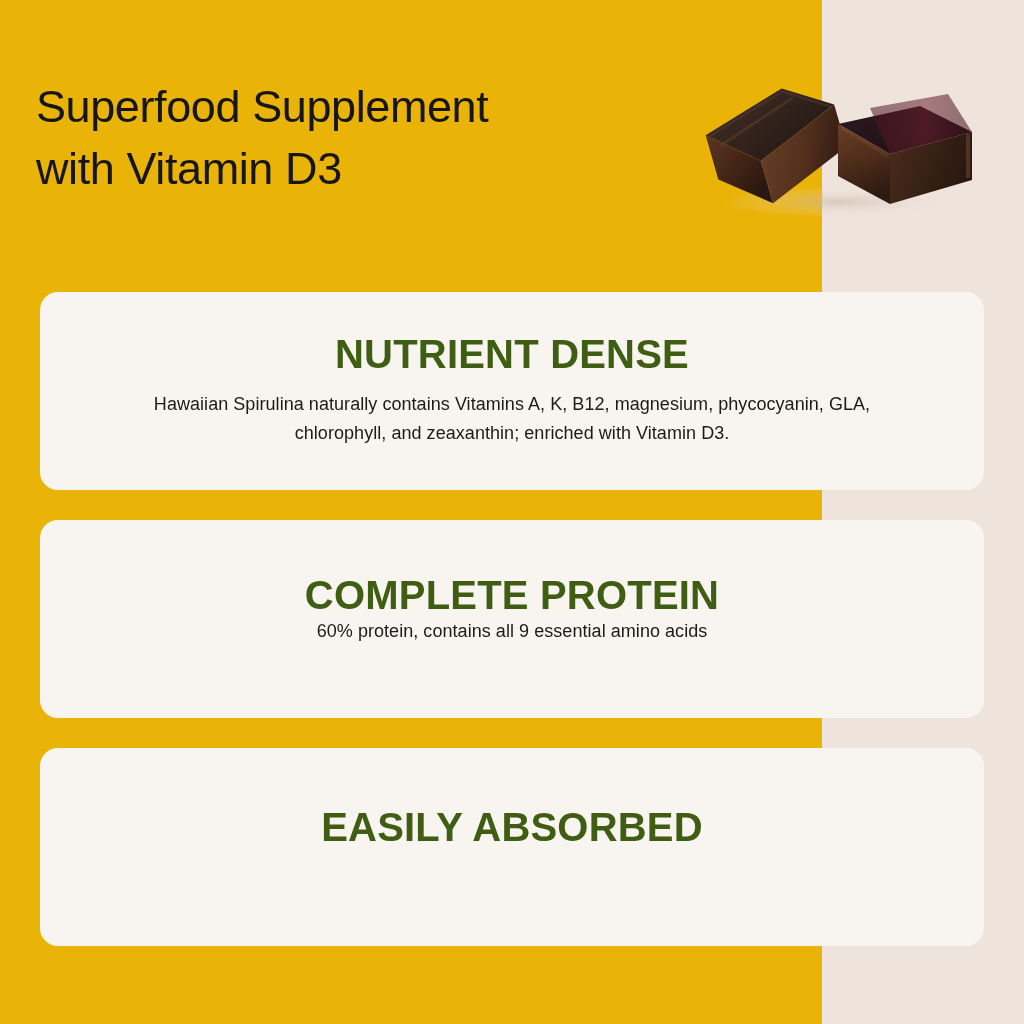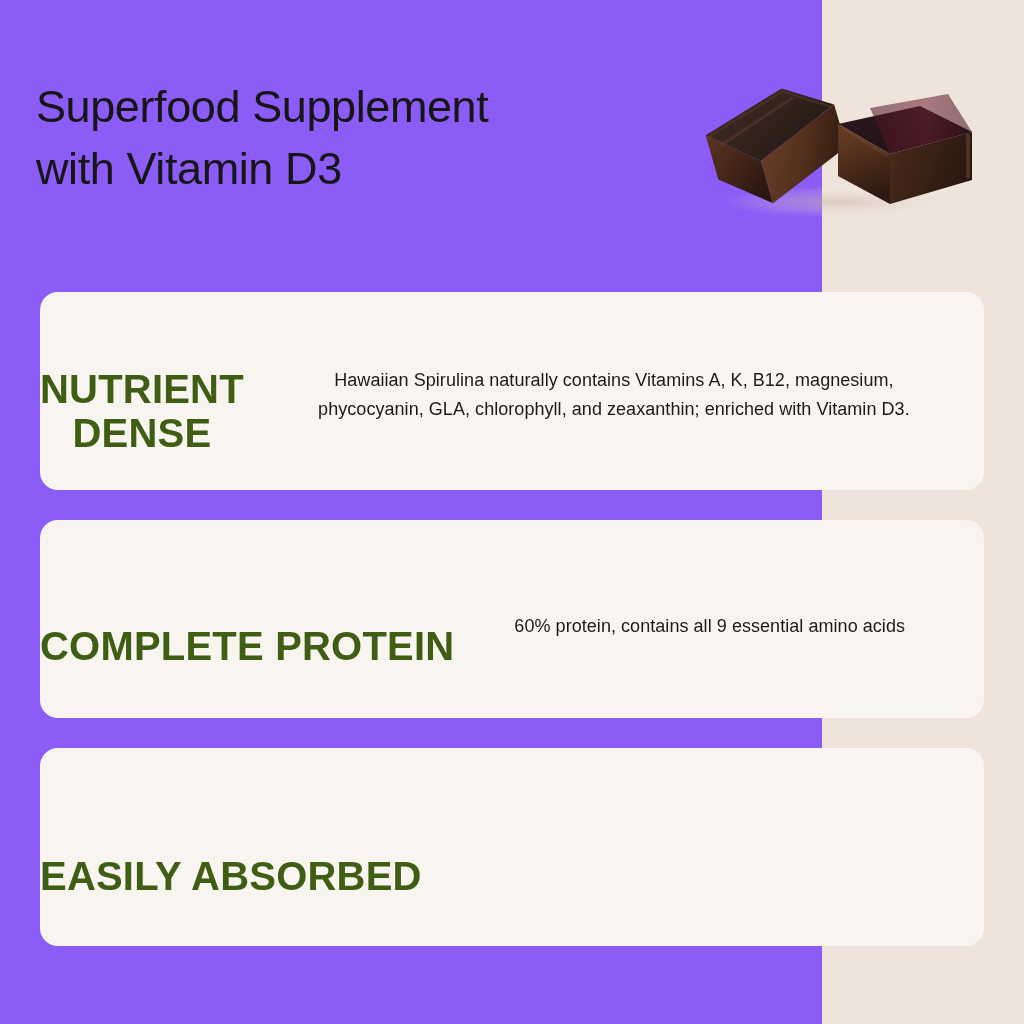--- a/index.html
+++ b/index.html
@@ -13,21 +13,21 @@
     overflow: hidden;
     background: #efe4dc;
     font-family: "Liberation Sans", "DejaVu Sans", sans-serif;
     -webkit-font-smoothing: antialiased;
   }
 
   .page {
     position: relative;
     width: 822px;
     height: 1024px;
-    background: #8b5cf6;
+    background: #eab308;
     box-sizing: border-box;
   }
 
   
   .header {
     position: absolute;
     left: 0;
     top: 0;
     width: 1024px;
     height: 266px;
@@ -71,21 +71,21 @@
 
   .feature-card {
     position: relative;
     width: 944px;
     height: 198px;
     background: #f8f4f0;
     border-radius: 18px;
     box-sizing: border-box;
     margin-bottom: 30px;
     display: flex;
-    flex-direction: row;
+    flex-direction: column;
     align-items: center;
   }
   .feature-card:last-child {
     margin-bottom: 0;
   }
 
   
   .card-1 .card-heading { margin-top: 40px; }
   .card-2 .card-heading { margin-top: 53px; text-align: right; }
   .card-3 .card-heading { margin-top: 57px; }
@@ -105,22 +105,22 @@
     margin: 0;
     padding: 0 60px;
     font-size: 18px;
     line-height: 29px;
     font-weight: 400;
     color: #1b1b1b;
     text-align: center;
     letter-spacing: 0.05px;
     max-width: 790px;
   }
-  .card-1 .card-body { margin-top: 8px; }
-  .card-2 .card-body { margin-top: 14px; }
+  .card-1 .card-body { margin-top: 14px; }
+  .card-2 .card-body { margin-top: 0; }
   .card-3 .card-body { margin-top: 13px; }
 </style>
 </head>
 <body>
 
 <div class="page">
 
   <div class="header">
     <h1 class="page-title">Superfood Supplement
 with Vitamin D3</h1>

